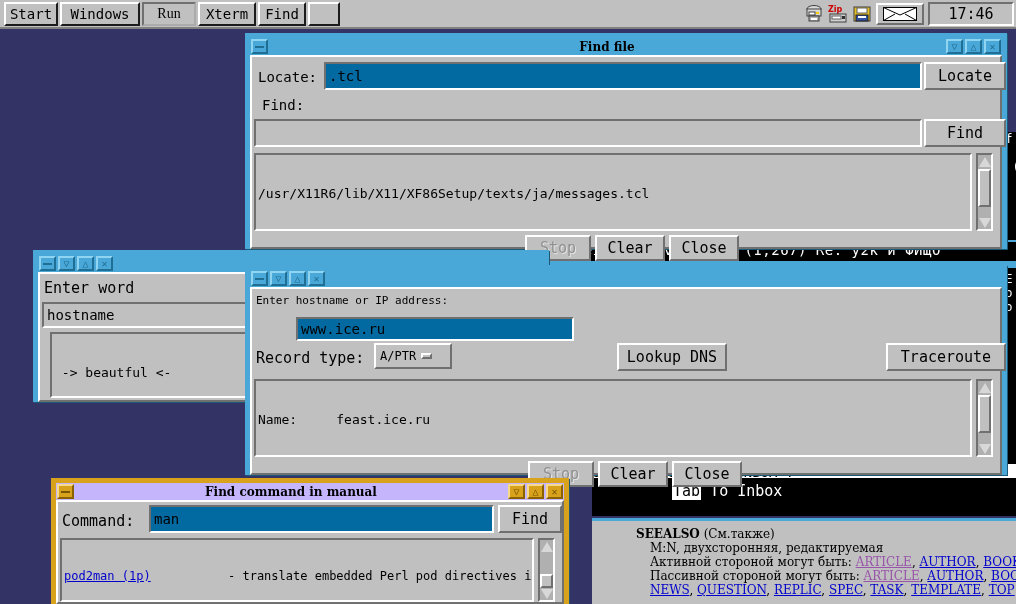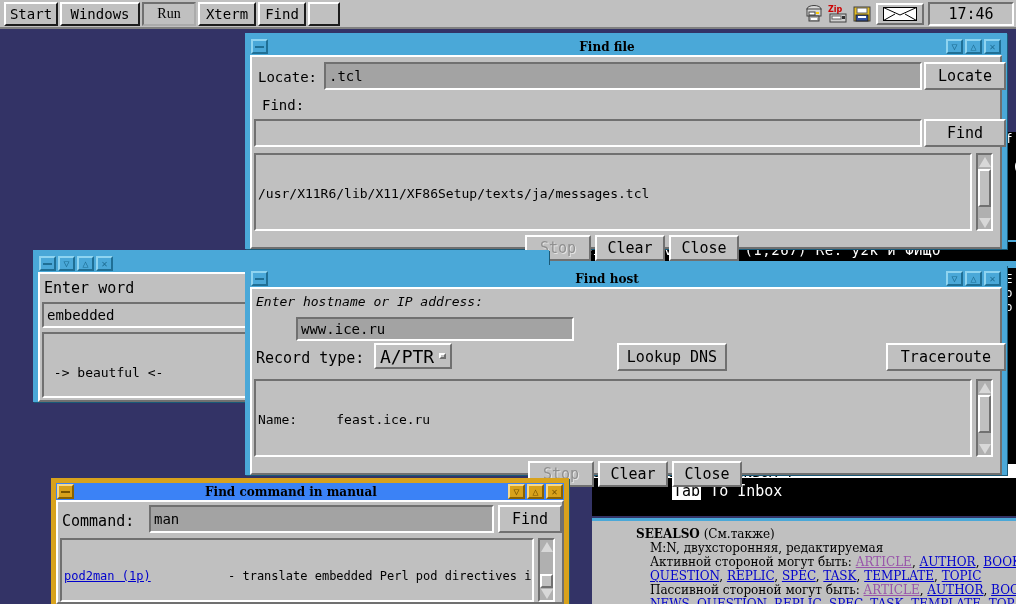--- a/index.html
+++ b/index.html
@@ -64,21 +64,21 @@
     background:#4aa8d8;
     box-shadow:1px 1px 0 #1a5a78;
     box-sizing:border-box;
   }
   .win-frame.gold{border-color:#d8a21c;background:#d8a21c;}
   .titlebar{
     height:17px;display:flex;align-items:center;
     background:#4aa8d8;position:relative;
     box-sizing:border-box;
   }
-  .gold .titlebar{background:#3b82f6;}
+  .gold .titlebar{background:#c4b5fd;}
   .tb-sq{
     width:17px;height:15px;box-sizing:border-box;
     border:2px solid;
     border-top-color:#8fd4f0;border-left-color:#8fd4f0;
     border-right-color:#1f6f95;border-bottom-color:#1f6f95;
     background:#4aa8d8;margin:0 1px;
     display:flex;align-items:center;justify-content:center;
     cursor:pointer;flex:0 0 auto;
   }
   .gold .tb-sq{
@@ -115,21 +115,21 @@
     background:#c0c0c0;
     border:2px solid;
     border-top-color:#707070;border-left-color:#707070;
     border-right-color:#ffffff;border-bottom-color:#ffffff;
     box-sizing:border-box;
     font-family:"DejaVu Sans Mono","Liberation Mono",monospace;
     font-size:14px;color:#000;
     display:flex;align-items:center;padding:0 3px;
     overflow:hidden;white-space:nowrap;
   }
-  .tf.white{background:#a3a3a3;}
+  .tf.white{background:#0369a1;}
   .btn{
     background:#c0c0c0;
     border:2px solid;
     border-top-color:#ffffff;border-left-color:#ffffff;
     border-right-color:#707070;border-bottom-color:#707070;
     box-sizing:border-box;
     font-family:"DejaVu Sans Mono","Liberation Mono",monospace;
     font-size:15px;color:#000;
     display:flex;align-items:center;justify-content:center;
     cursor:pointer;
@@ -174,21 +174,21 @@
     box-sizing:border-box;cursor:pointer;
   }
 
   .optmenu{
     background:#c0c0c0;
     border:2px solid;
     border-top-color:#ffffff;border-left-color:#ffffff;
     border-right-color:#707070;border-bottom-color:#707070;
     box-sizing:border-box;
     display:flex;align-items:center;gap:5px;padding:0 4px;
-    font-size:18px;cursor:pointer;
+    font-size:12px;cursor:pointer;
   }
   .opt-ind{width:11px;height:6px;background:#c0c0c0;
     border:2px solid;
     border-top-color:#ffffff;border-left-color:#ffffff;
     border-right-color:#707070;border-bottom-color:#707070;
     box-sizing:border-box;}
 
   
   #bg-term-right{
     position:absolute;left:996px;top:132px;width:20px;height:352px;
@@ -253,23 +253,20 @@
 <div id="doc-win">
   <div class="ln" style="margin:6px 0 0 44px;">
     <span class="hd">SEEALSO</span>
     <span>(См.также)</span>
   </div>
   <div class="ln" style="margin-left:58px;">M:N, двухсторонняя, редактируемая</div>
   <div class="ln" style="margin-left:58px;">
     <span>Активной стороной могут быть: </span><a class="vis" href="#">ARTICLE</a>, <a href="#">AUTHOR</a>, <a href="#">BOOK</a>, 
   </div>
   <div class="ln" style="margin-left:58px;">
-    <a href="#">QUESTION</a>, <a href="#">REPLIC</a>, <a href="#">SPEC</a>, <a href="#">TASK</a>, <a href="#">TEMPLATE</a>, <a href="#">TOPIC</a>
-  </div>
-  <div class="ln" style="margin-left:58px;">
     <span>Пассивной стороной могут быть: </span><a class="vis" href="#">ARTICLE</a>, <a href="#">AUTHOR</a>, <a href="#">BOOK</a>,
   </div>
   <div class="ln" style="margin-left:58px;">
     <a href="#">NEWS</a>, <a href="#">QUESTION</a>, <a href="#">REPLIC</a>, <a href="#">SPEC</a>, <a href="#">TASK</a>, <a href="#">TEMPLATE</a>, <a href="#">TOP</a>
   </div>
 </div>
 
 <div class="win win-frame" id="win-find-file" style="left:245px;top:33px;width:762px;height:216px;">
   <div class="titlebar">
     <div class="tb-sq">
@@ -334,49 +331,48 @@
       <div class="tb-sq">
           <span class="glyph">△</span>
         </div>
       <div class="tb-sq">
           <span class="glyph">✕</span>
         </div>
     </div>
   </div>
   <div class="win-body" style="height:130px;">
     <div class="lbl" style="position:absolute;left:4px;top:5px;font-size:15px;">Enter word</div>
-    <div class="tf" style="position:absolute;left:2px;top:28px;width:206px;height:26px;">embedded</div>
-    <div class="listarea" style="position:absolute;left:2px;top:58px;width:206px;height:66px;">
+    <div class="tf" style="position:absolute;left:2px;top:28px;width:206px;height:26px;">hostname</div>
+    <div class="listarea" style="position:absolute;left:10px;top:58px;width:206px;height:66px;">
       <div> -&gt; beautful &lt;-</div>
       
       
     </div>
   </div>
 </div>
 
 <div class="win win-frame" id="win-find-host" style="left:245px;top:265px;width:762px;height:210px;">
   <div class="titlebar">
     <div class="tb-sq">
         <span class="tb-dash"></span>
       </div>
-    <div class="wtitle">Find host</div>
     <div class="tb-right">
       <div class="tb-sq">
           <span class="glyph">▽</span>
         </div>
       <div class="tb-sq">
           <span class="glyph">△</span>
         </div>
       <div class="tb-sq">
           <span class="glyph">✕</span>
         </div>
     </div>
   </div>
   <div class="win-body" style="height:188px;">
-    <div class="lbl" style="position:absolute;left:4px;top:5px;font-size:13px;font-style:italic;">Enter hostname or IP address:</div>
+    <div class="lbl" style="position:absolute;left:4px;top:5px;font-size:11px;">Enter hostname or IP address:</div>
     <div class="tf white" style="position:absolute;left:4px;top:28px;width:278px;height:24px;margin-left:40px;">www.ice.ru</div>
     <div class="lbl" style="position:absolute;left:4px;top:60px;font-size:15px;">Record type:</div>
     <div class="optmenu" style="position:absolute;left:122px;top:54px;width:78px;height:26px;">
       <span>A/PTR</span>
       <span class="opt-ind"></span>
     </div>
     <div class="btn" style="position:absolute;left:634px;top:54px;width:120px;height:28px;">Traceroute</div>
     <div class="btn" style="position:absolute;left:365px;top:54px;width:110px;height:28px;">Lookup DNS</div>
     <div class="listarea" style="position:absolute;left:2px;top:90px;width:718px;height:78px;">
       <div>Name:     feast.ice.ru</div>

